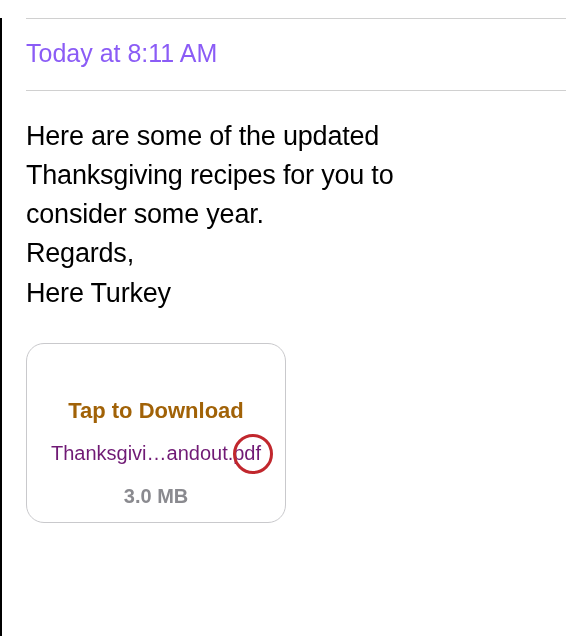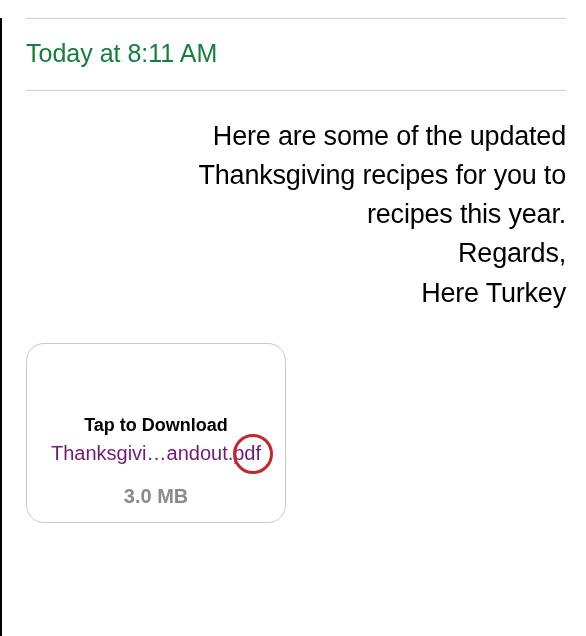--- a/index.html
+++ b/index.html
@@ -41,57 +41,56 @@
     .unread-dot {
       width: 20px;
       height: 20px;
       border-radius: 50%;
       background: #2c6fef;
       flex-shrink: 0;
       margin-right: 10px;
     }
     .timestamp {
       font-size: 25px;
-      color: #15803d;
+      color: #8b5cf6;
       margin-top: 4px;
     }
     .divider-mid {
       height: 1px;
       background: #d0d0d0;
       margin-top: 22px;
       margin-bottom: 26px;
     }
     .body-text {
       font-size: 27px;
       color: #000;
       line-height: 1.45;
       letter-spacing: -0.2px;
-      text-align: right;
     }
     .body-text p {
       margin: 0;
     }
     .attachment-card {
       margin-top: 30px;
       width: 260px;
       height: 180px;
       border: 1.5px solid #c9c9cc;
       border-radius: 18px;
       display: flex;
       flex-direction: column;
       align-items: center;
       justify-content: flex-end;
       padding-bottom: 14px;
       position: relative;
     }
     .tap-download {
-      font-size: 18px;
+      font-size: 22px;
       font-weight: 600;
-      color: #000000;
-      margin-bottom: 6px;
+      color: #a16207;
+      margin-bottom: 18px;
     }
     .file-name {
       font-size: 20px;
       color: #701a75;
       margin-bottom: 20px;
     }
     .file-size {
       font-size: 20px;
       color: #8a8a8f;
       font-weight: bold;
@@ -113,21 +112,21 @@
 <div class="container">
   <div class="divider-top"></div>
 
   <div class="timestamp">Today at 8:11 AM</div>
 
   <div class="divider-mid"></div>
 
   <div class="body-text">
     <p>Here are some of the updated</p>
     <p>Thanksgiving recipes for you to</p>
-    <p>recipes this year.</p>
+    <p>consider some year.</p>
     <p>Regards,</p>
     <p>Here Turkey</p>
   </div>
 
   <div class="attachment-card">
     <div class="tap-download">Tap to Download</div>
     <div class="file-name">Thanksgivi…andout.pdf</div>
     <div class="file-size">3.0 MB</div>
     <div class="annotation-circle"></div>
   </div>

